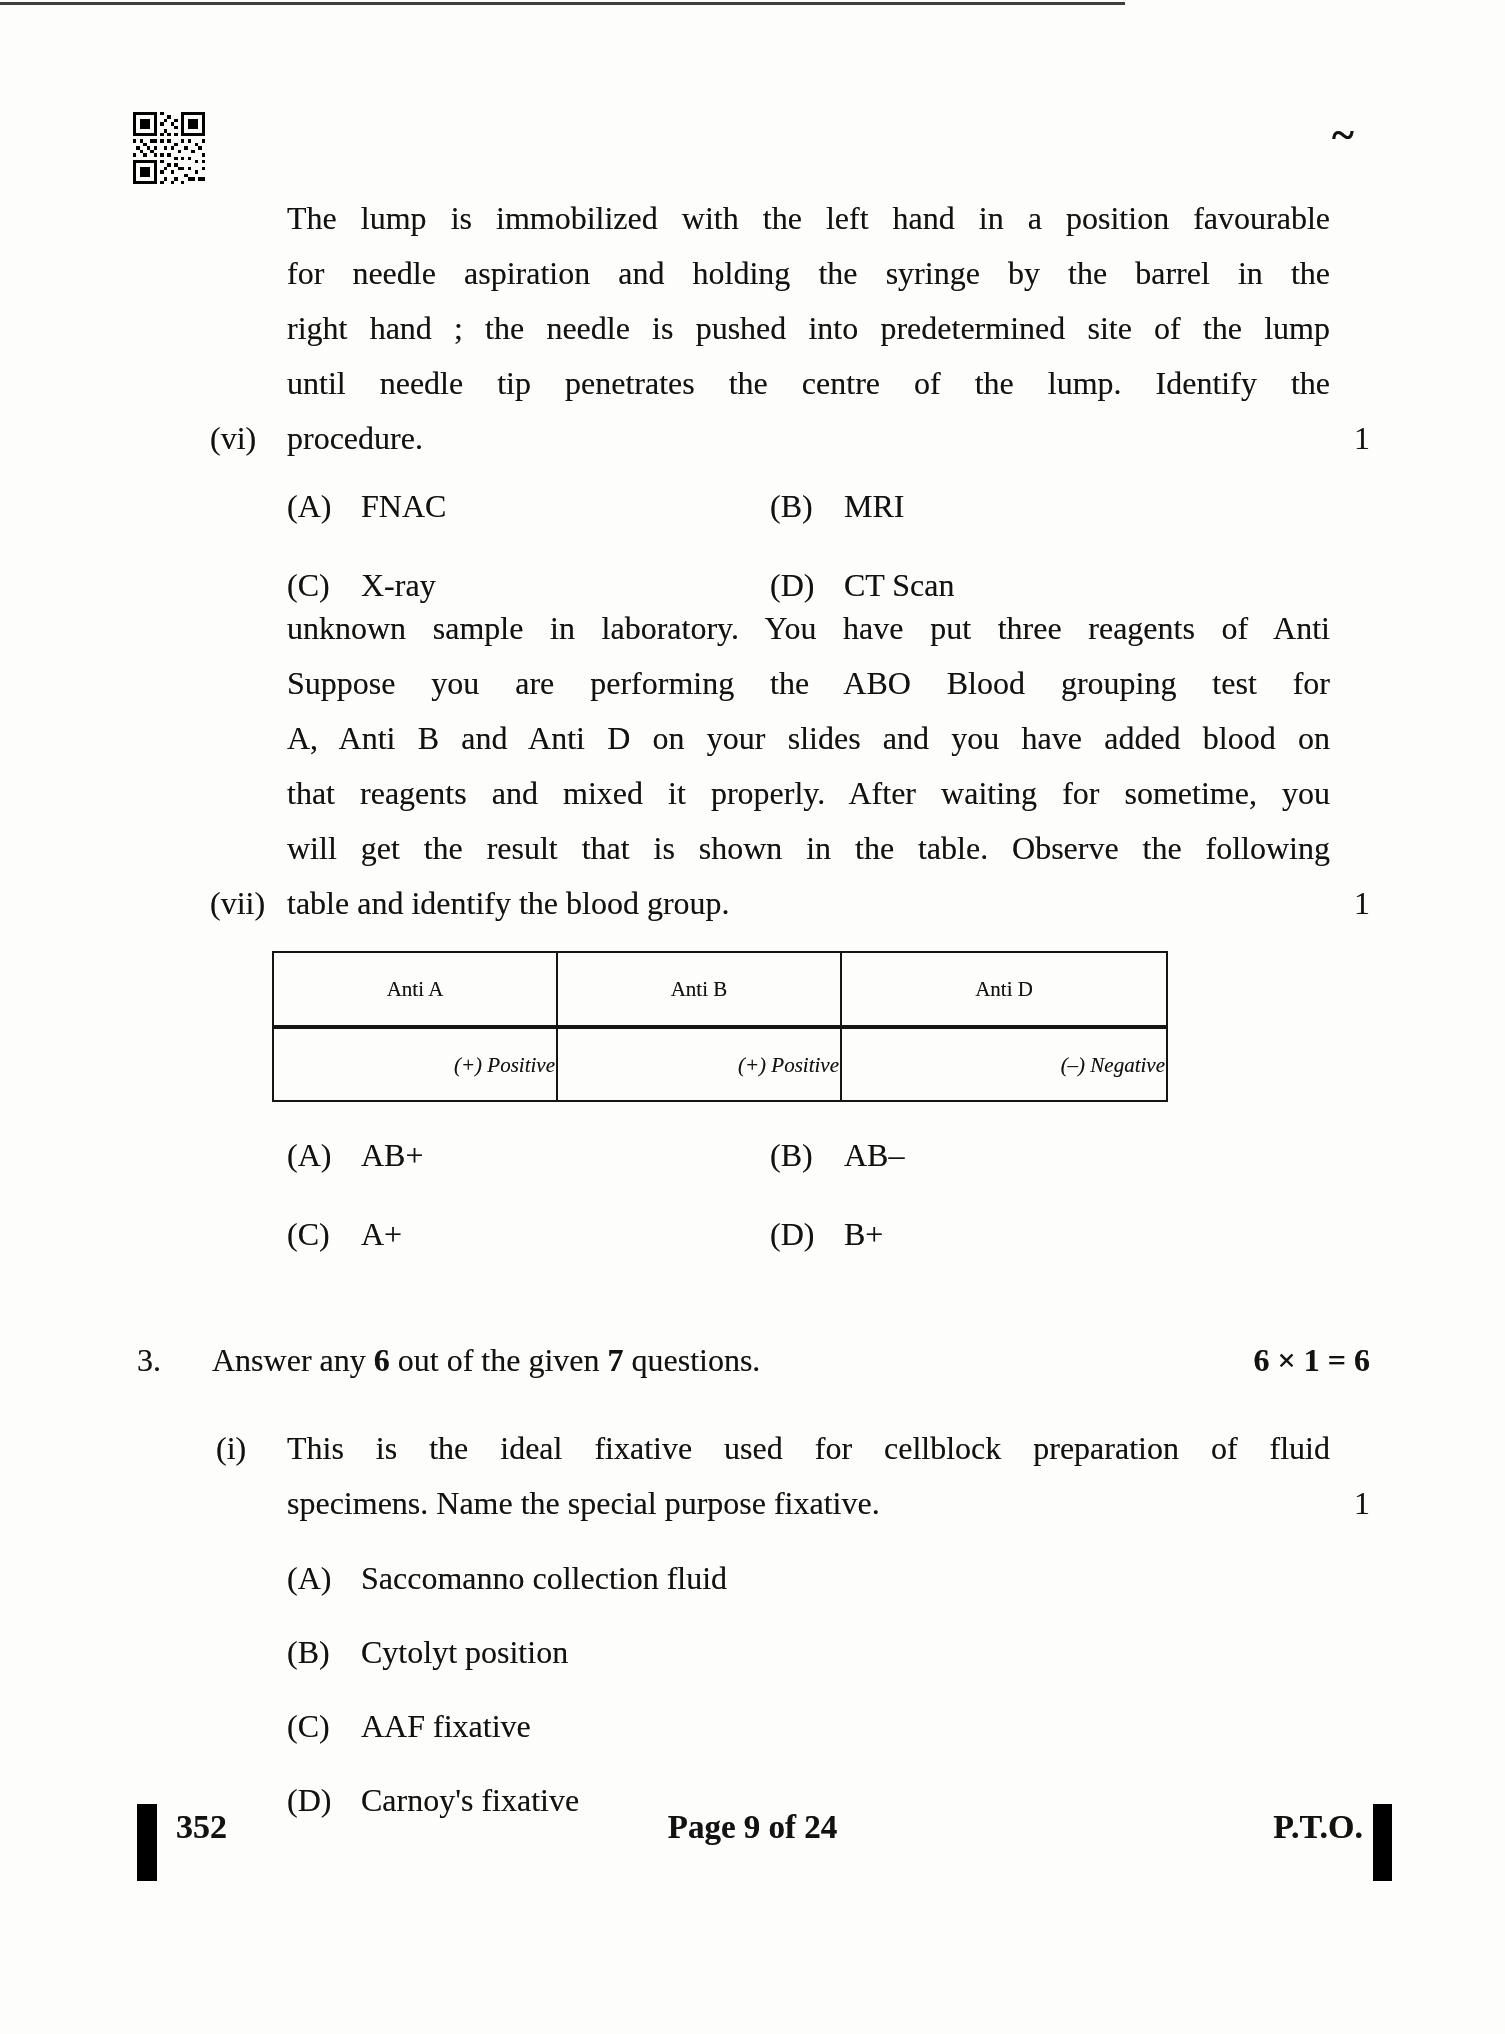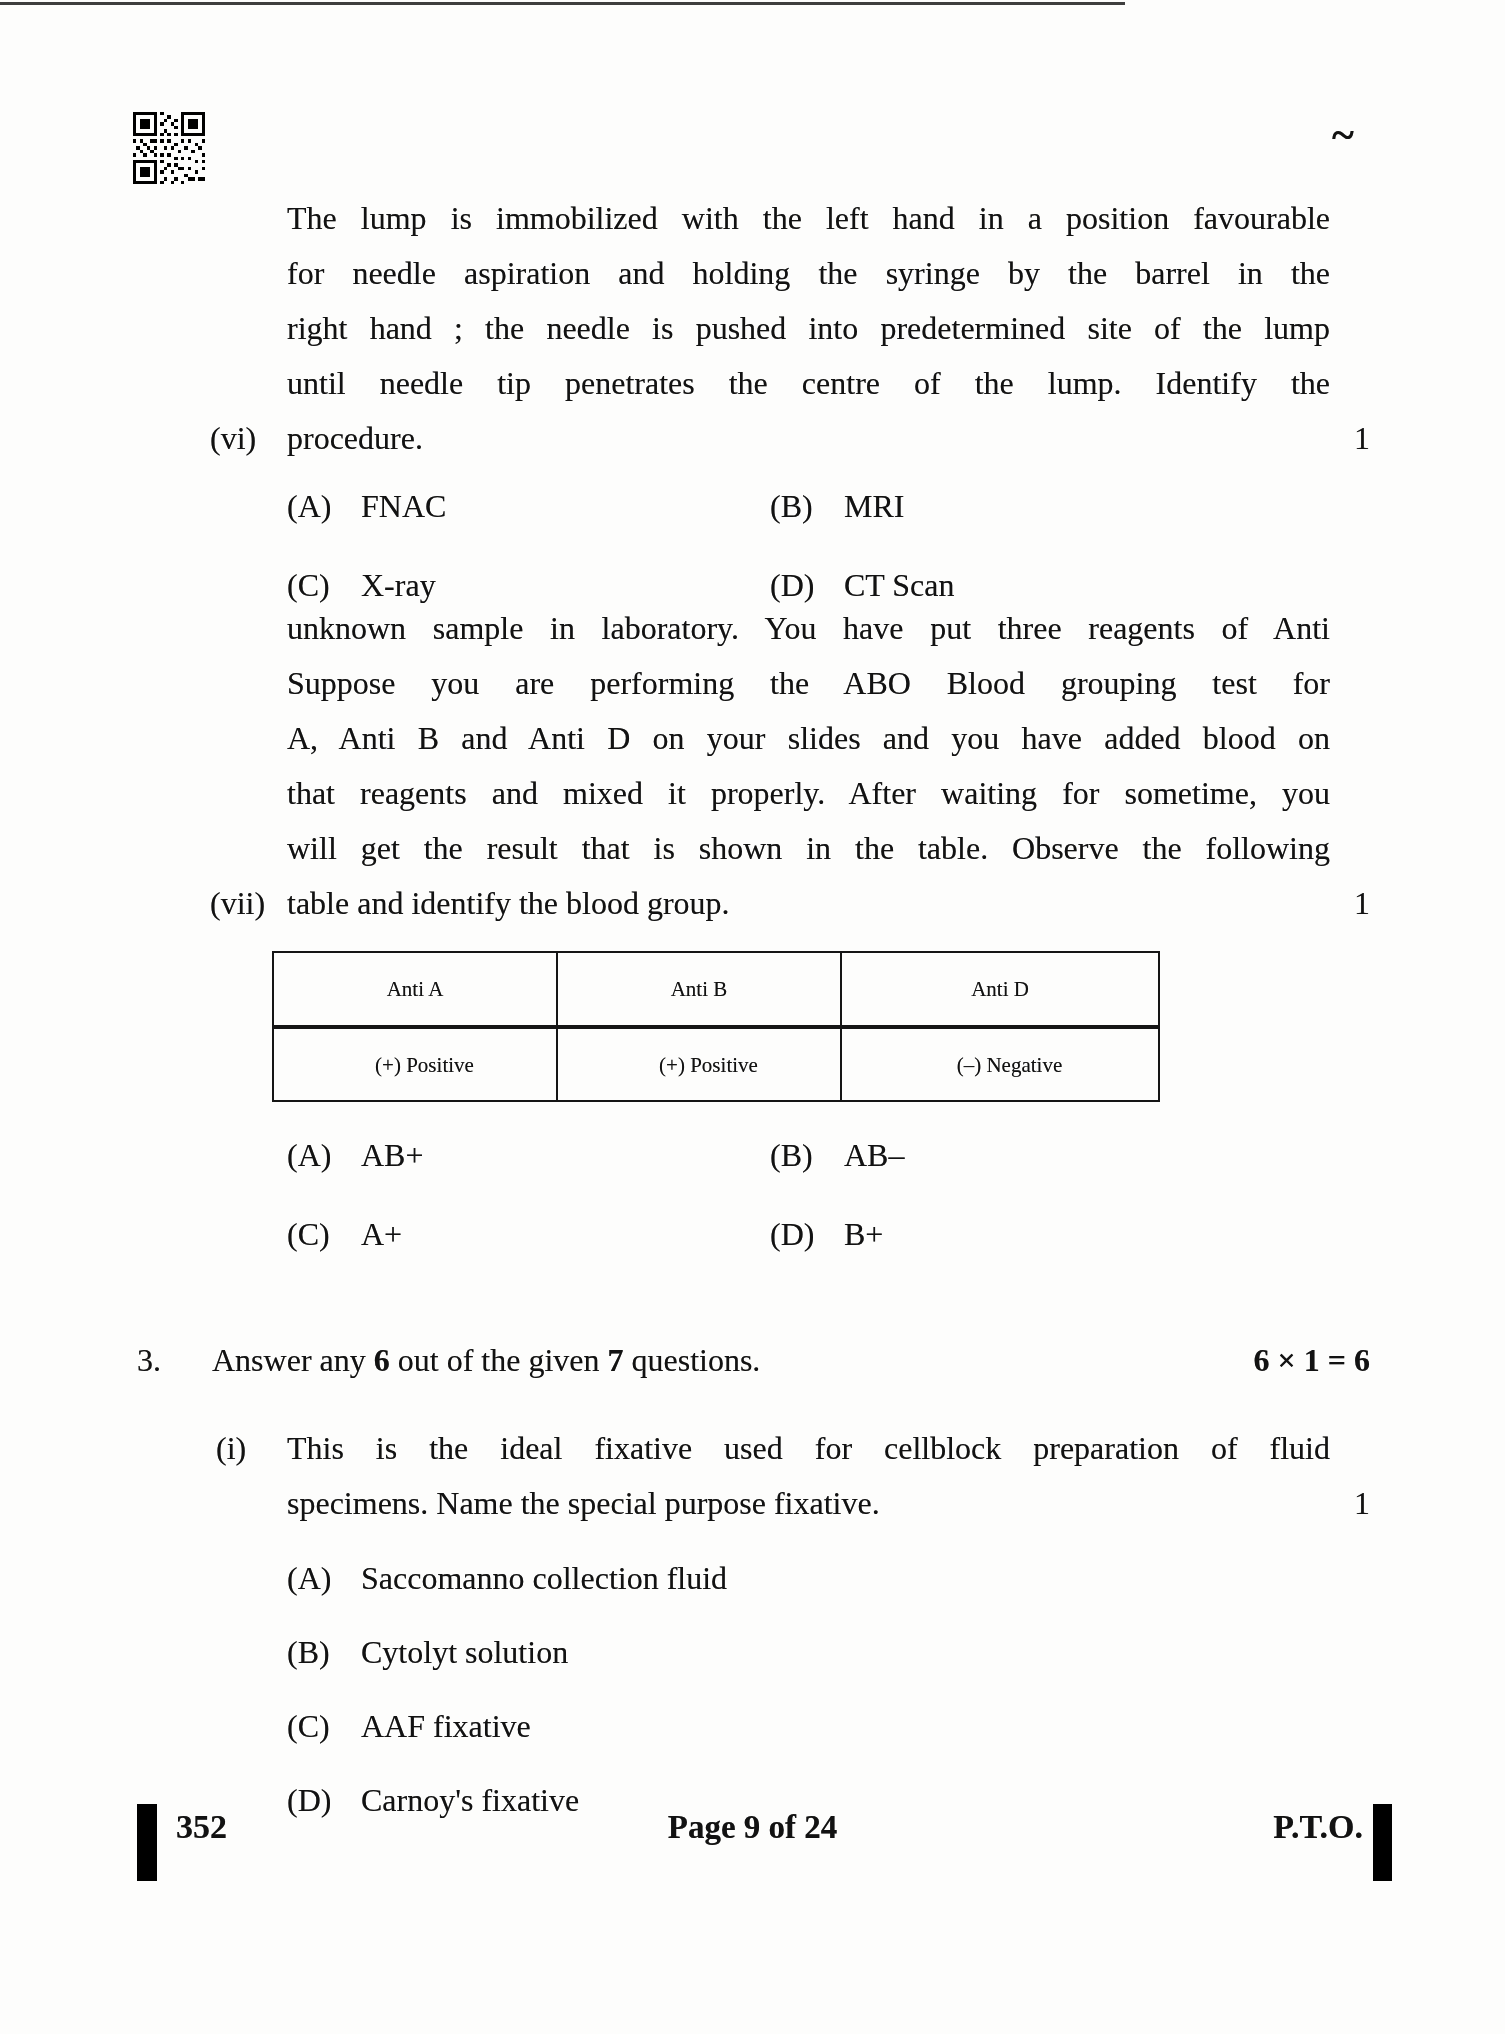--- a/index.html
+++ b/index.html
@@ -38,21 +38,21 @@
   .optrow { display:flex; margin-bottom:24px; }
   .optrow:last-child { margin-bottom:0; }
   .optcell { display:flex; flex:0 0 483px; }
   .optcell.c2 { flex:1 1 auto; }
   .optlabel { flex:0 0 74px; }
 
   .tbl { border-collapse:collapse; margin:20px 0 0 -15px; }
   .tbl th, .tbl td { border:2px solid #151515; font-weight:normal; font-size:21px; line-height:34px; }
   .tbl th { width:280px; height:70px; text-align:center; border-bottom-width:4px; }
   .tbl th.w3, .tbl td.w3 { width:295px; }
-  .tbl td { height:69px; text-align:center; padding-left:20px; }
+  .tbl td { height:69px; text-align:right; padding-left:28px;font-style:italic; }
 
   .sec3 { position:absolute; left:137px; top:1333px; width:1233px; font-size:32px; line-height:55px; }
   .q3head { display:flex; }
   .q3num { flex:0 0 75px; }
   .q3text { flex:1 1 auto; }
   .q3marks { flex:0 0 160px; text-align:right; font-weight:bold; }
 
   .subi { display:flex; margin:33px 0 0 79px; }
   .subnum  { flex:0 0 71px; }
   .subbody { flex:0 0 1043px; }
@@ -267,21 +267,21 @@
       <div class="submarks">1</div>
     </div>
 
     <div class="opts1">
       <div class="optrow">
         <span class="optlabel">(A)</span>
         <span>Saccomanno collection fluid</span>
       </div>
       <div class="optrow">
         <span class="optlabel">(B)</span>
-        <span>Cytolyt solution</span>
+        <span>Cytolyt position</span>
       </div>
       <div class="optrow">
         <span class="optlabel">(C)</span>
         <span>AAF fixative</span>
       </div>
       <div class="optrow">
         <span class="optlabel">(D)</span>
         <span>Carnoy's fixative</span>
       </div>
     </div>

